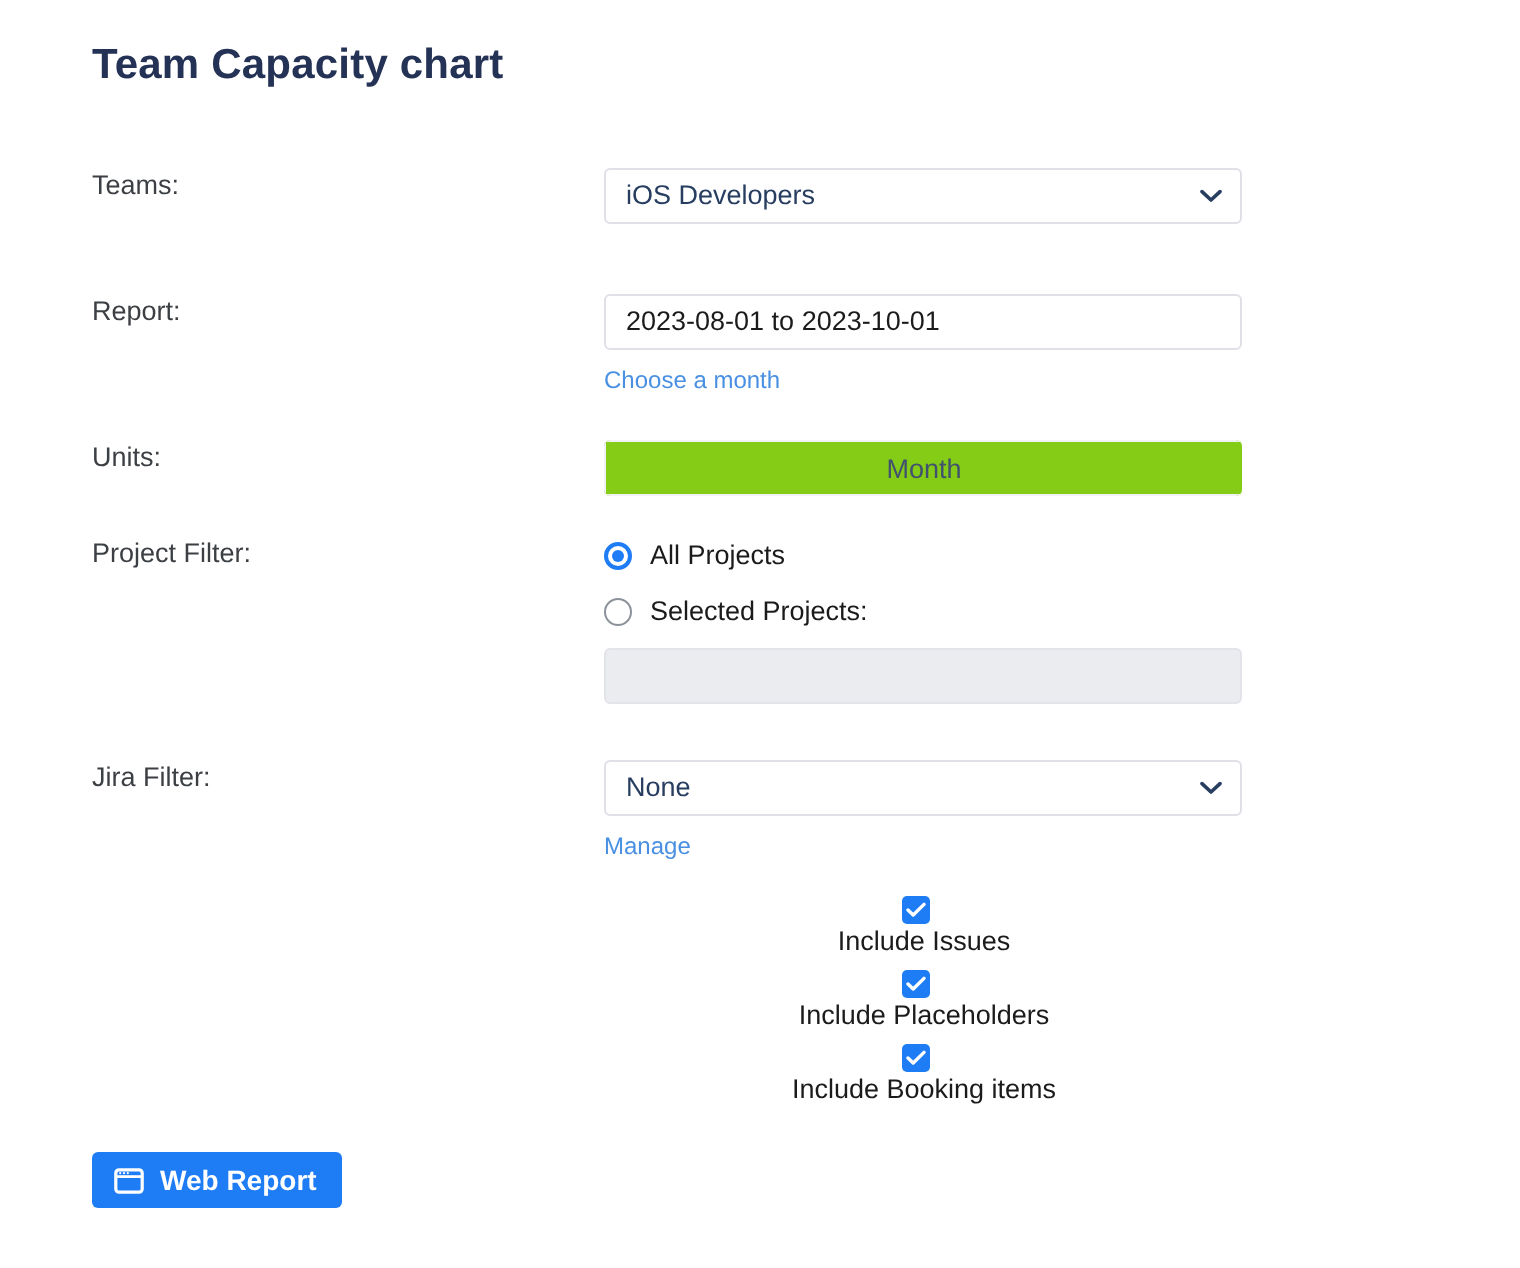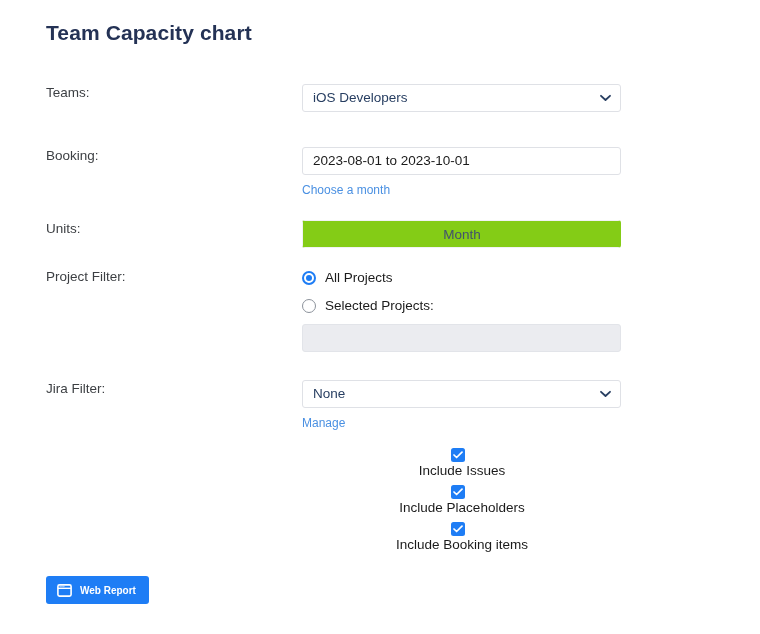--- a/index.html
+++ b/index.html
@@ -202,21 +202,21 @@
     position: absolute;
     left: 46px;
     top: 576px;
     height: 28px;
     box-sizing: border-box;
     background: #1E7DF5;
     border: none;
     border-radius: 3px;
     color: #ffffff;
     font-family: "Liberation Sans", sans-serif;
-    font-size: 10px;
+    font-size: 14px;
     font-weight: bold;
     padding: 0 13px 0 11px;
     display: flex;
     align-items: center;
     gap: 8px;
     cursor: pointer;
   }
   .btn-primary svg { display: block; }
 </style>
 </head>
@@ -234,21 +234,21 @@
         <span class="chevron">
           <svg width="11" height="8" viewBox="0 0 11 8">
             <path d="M1 1.8 L5.5 6 L10 1.8" fill="none" stroke="#273E61" stroke-width="1.8" stroke-linecap="round" stroke-linejoin="round"></path>
           </svg>
         </span>
       </div>
     </div>
   </div>
 
   <div class="row" style="top:147px;">
-    <div class="row-label">Booking:</div>
+    <div class="row-label">Report:</div>
     <div class="field-col">
       <div class="control text">2023-08-01 to 2023-10-01</div>
       <span class="link">Choose a month</span>
     </div>
   </div>
 
   <div class="row" style="top:220px;">
     <div class="row-label">Units:</div>
     <div class="field-col">
       <div class="toggle-group">

